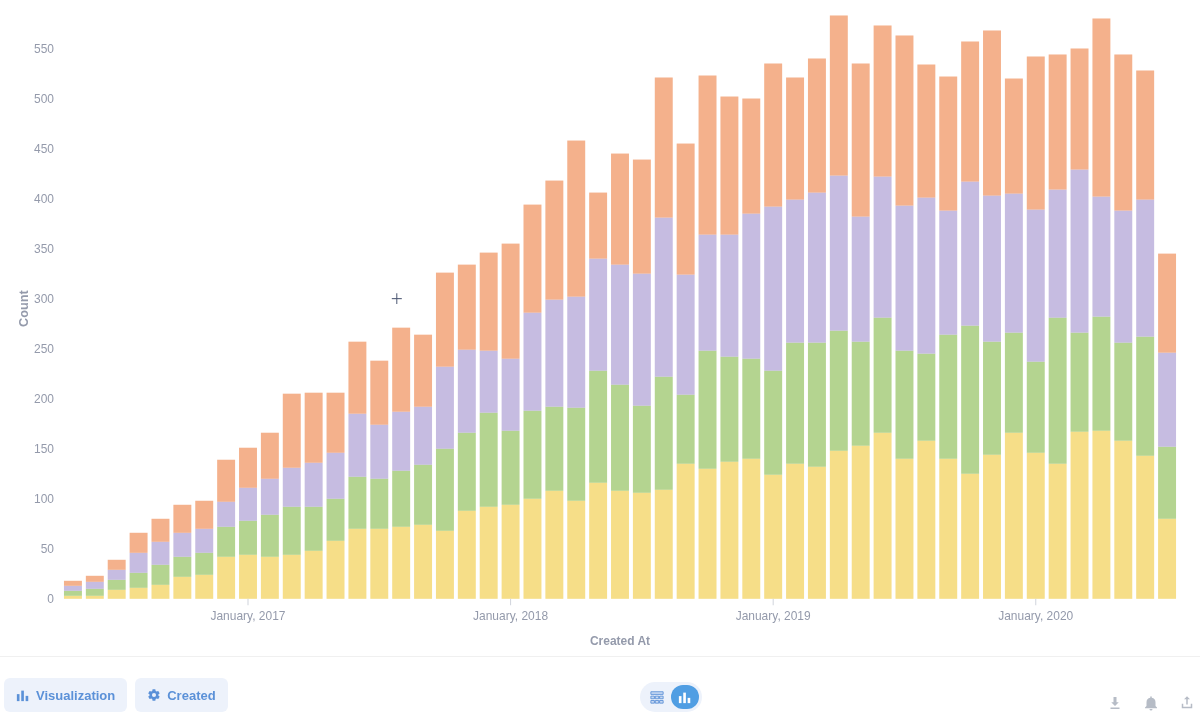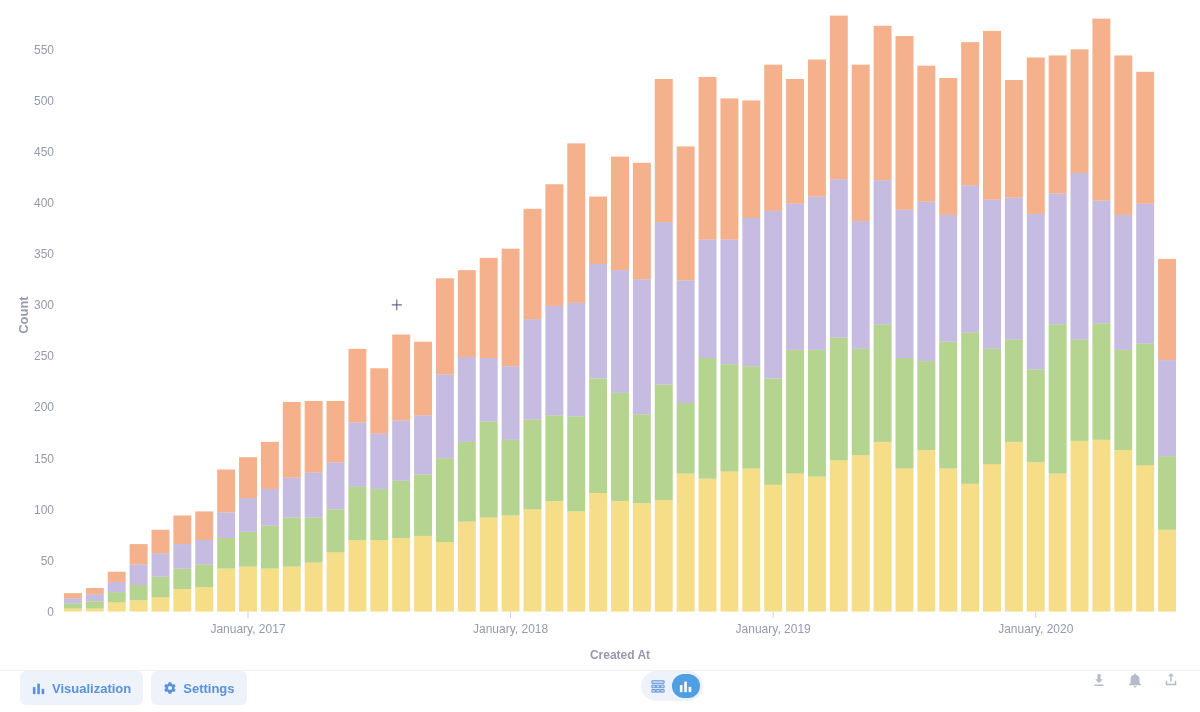--- a/index.html
+++ b/index.html
@@ -10,21 +10,21 @@
   .legend-item { display: flex; align-items: center; margin-right: 16px; cursor: pointer; }
   .swatch { width: 12px; height: 12px; border-radius: 50%; margin-right: 6px; }
   .legend-spacer { flex: 1; }
   .warning-icon { width: 16px; height: 16px; color: #2e353b; margin-right: 14px; }
   
   .chart-area { flex: 1; position: relative; padding: 10px 16px 0 16px; }
   .chart-svg { width: 100%; height: 100%; display: block; }
   .axis-label { fill: #949aab; font-size: 12px; font-weight: 700; }
   .crosshair { stroke: #4c5773; stroke-width: 1; }
   
-  .footer { height: 42px; display: flex; align-items: flex-start; padding: 0 20px; border-top: 1px solid #f0f0f0; }
+  .footer { height: 56px; display: flex; align-items: flex-end; padding: 0 4px; border-top: 1px solid #f0f0f0; }
   .pill-btn { display: inline-flex; align-items: center; height: 34px; padding: 0 12px; margin-right: 8px; border-radius: 6px; background: #edf2fb; color: #5b91d8; font-weight: 700; font-size: 13px; cursor: pointer; }
   .pill-btn .ico { margin-right: 6px; display: inline-flex; }
   .footer-center { flex: 1; display: flex; justify-content: center; }
   .toggle-group { display: inline-flex; align-items: center; background: #edf2fb; border-radius: 22px; height: 30px; padding: 3px; }
   .toggle-opt { width: 28px; height: 24px; border-radius: 14px; display: inline-flex; align-items: center; justify-content: center; cursor: pointer; color: #5b91d8; }
   .toggle-opt.active { background: #509ee3; color: #fff; }
   .footer-right { display: flex; align-items: center; gap: 18px; color: #b6bcc6; }
   .footer-right .ico-btn { cursor: pointer; display: inline-flex; }
 </style>
 </head>
@@ -278,21 +278,21 @@
           </svg>
       </span>
       <span>Visualization</span>
     </div>
     <div class="pill-btn">
       <span class="ico">
         <svg width="14" height="14" viewBox="0 0 24 24" fill="currentColor">
             <path d="M19.4 13a7.8 7.8 0 0 0 .1-1 7.8 7.8 0 0 0-.1-1l2.1-1.6a.5.5 0 0 0 .1-.6l-2-3.4a.5.5 0 0 0-.6-.2l-2.5 1a7.6 7.6 0 0 0-1.7-1l-.4-2.6a.5.5 0 0 0-.5-.4h-4a.5.5 0 0 0-.5.4L9 5.2a7.6 7.6 0 0 0-1.7 1l-2.5-1a.5.5 0 0 0-.6.2l-2 3.4a.5.5 0 0 0 .1.6L4.4 11a7.8 7.8 0 0 0 0 2l-2.1 1.6a.5.5 0 0 0-.1.6l2 3.4a.5.5 0 0 0 .6.2l2.5-1a7.6 7.6 0 0 0 1.7 1l.4 2.6a.5.5 0 0 0 .5.4h4a.5.5 0 0 0 .5-.4l.4-2.6a7.6 7.6 0 0 0 1.7-1l2.5 1a.5.5 0 0 0 .6-.2l2-3.4a.5.5 0 0 0-.1-.6Zm-7.4 2.5A3.5 3.5 0 1 1 15.5 12 3.5 3.5 0 0 1 12 15.5Z"></path>
           </svg>
       </span>
-      <span>Settings</span>
+      <span>Created</span>
     </div>
 
     <div class="footer-center">
       <div class="toggle-group">
         <div class="toggle-opt">
           <svg width="14" height="14" viewBox="0 0 16 16" fill="currentColor">
               <path d="M1 2h14v3H1zM1 7h14v3H1zM1 12h14v3H1z" opacity=".25"></path>
               <path d="M1 2h14v3H1zM1 7h4v3H1zM6 7h4v3H6zM11 7h4v3h-4zM1 12h4v3H1zM6 12h4v3H6zM11 12h4v3h-4z" fill="none" stroke="currentColor"></path>
             </svg>
         </div>

